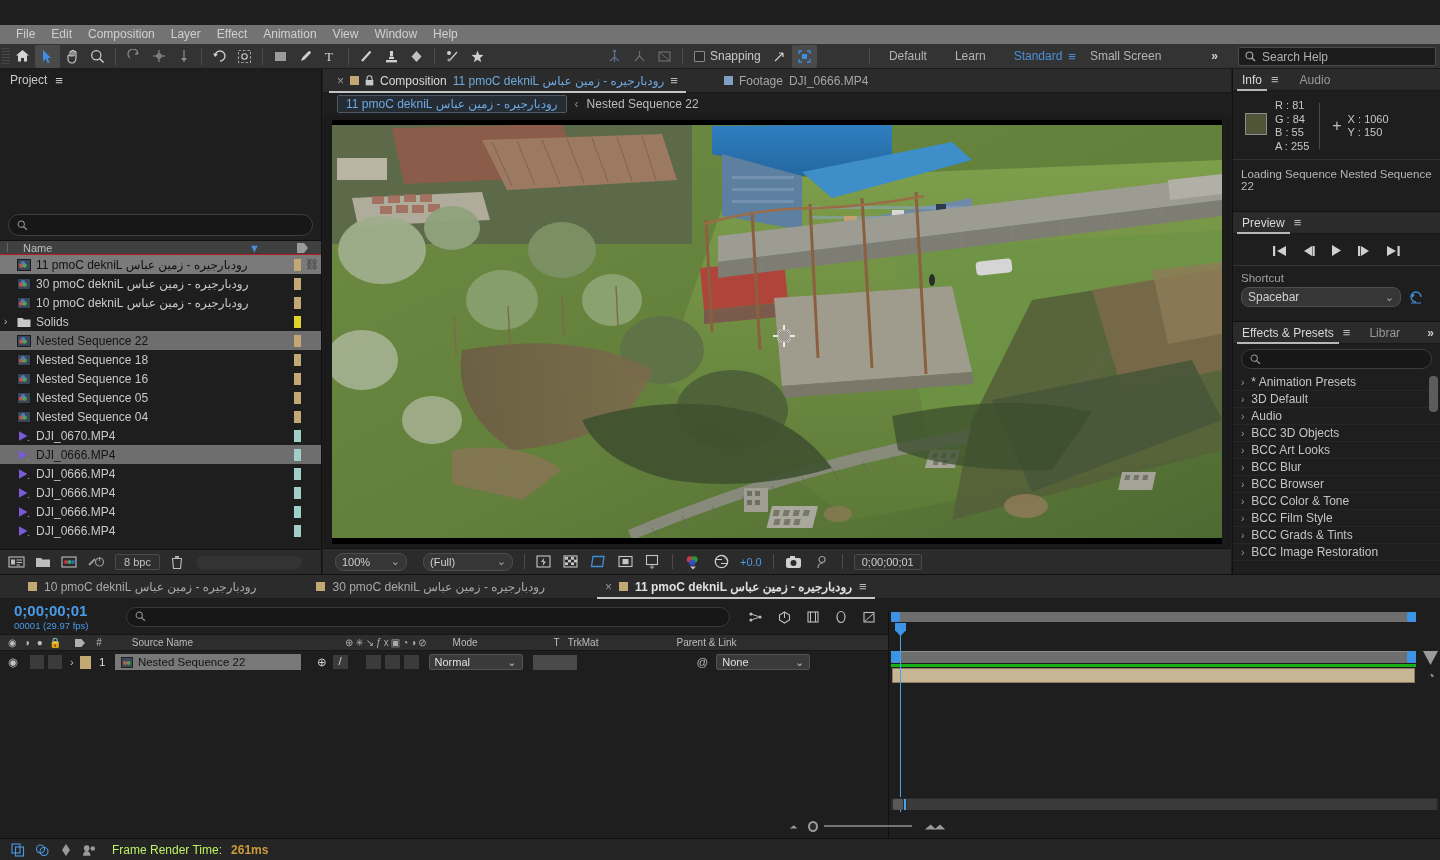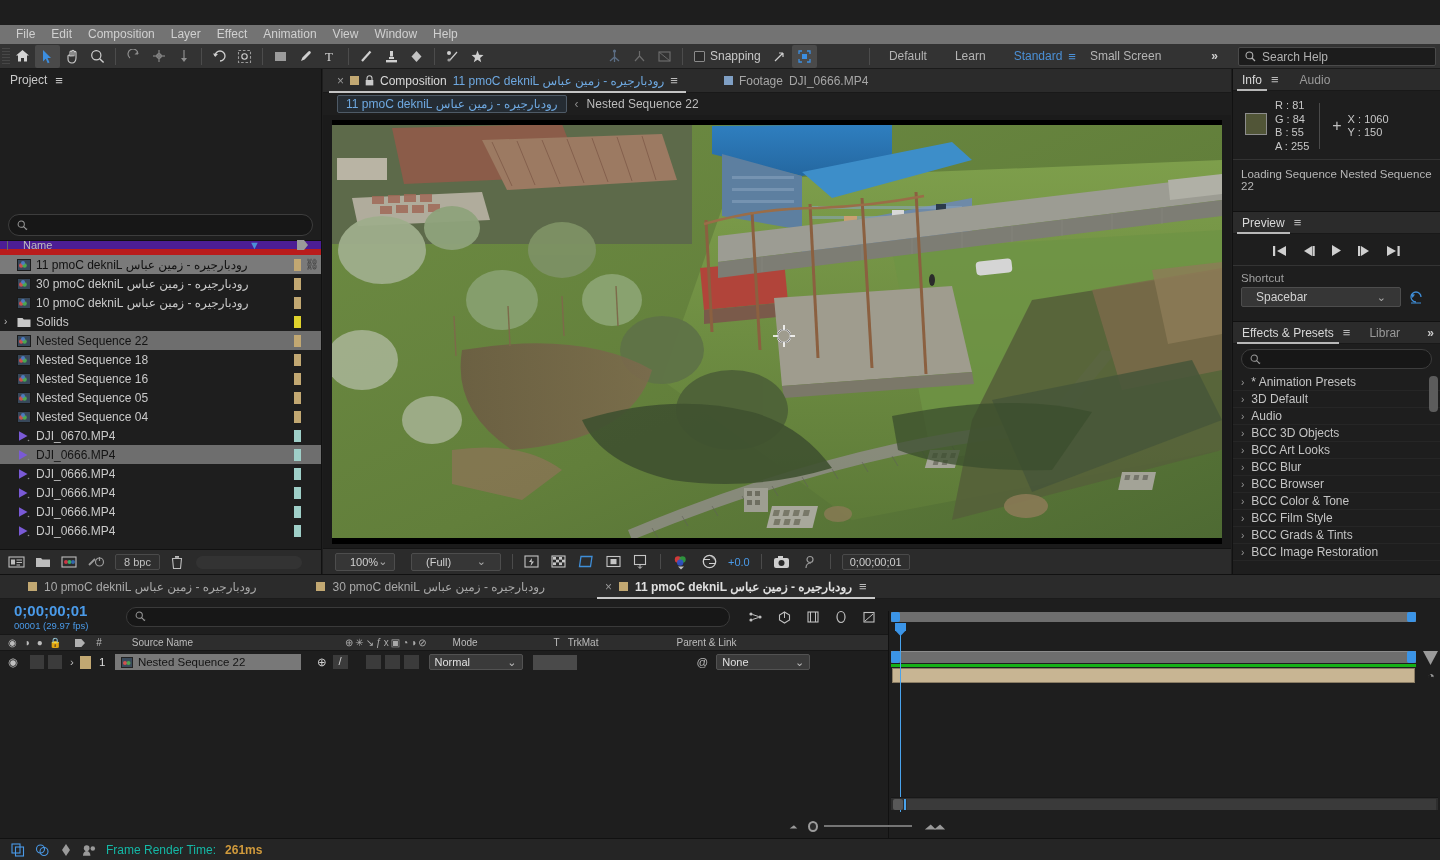--- a/index.html
+++ b/index.html
@@ -60,22 +60,22 @@
 
   
   .project{ position:absolute; left:0; top:69px; width:322px; height:505px;
      background:#1e1e1e; border-right:1px solid #111; display:flex; flex-direction:column; }
   .proj-head{ height:22px; display:flex; align-items:center; gap:8px; padding-left:10px;
      background:#1e1e1e; color:#c9c9c9; }
   .proj-thumbarea{ flex:0 0 118px; background:#1e1e1e; }
   .proj-search{ margin:5px 8px 4px 8px; height:22px; background:#171717;
      border:1px solid #3d3d3d; border-radius:11px; display:flex; align-items:center;
      padding:0 8px; color:#8a8a8a; }
-  .proj-colhead{ height:15px; background:#4c1d95; display:flex; align-items:center;
-     border-top:1px solid #111; border-bottom:6px solid #b91c1c; font-size:11px; color:#bdbdbd; }
+  .proj-colhead{ height:15px; background:#404040; display:flex; align-items:center;
+     border-top:1px solid #111; border-bottom:1px solid #b91c1c; font-size:11px; color:#bdbdbd; }
   .proj-list{ flex:1; overflow:hidden; }
   .prow{ height:19px; display:flex; align-items:center; font-size:12px;
      color:#c9c9c9; padding-left:4px; position:relative; }
   .prow.sel{ background:#7a7a7a; color:#111; }
   .prow.sel2{ background:#6e6e6e; color:#141414; }
   .prow .nm{ overflow:hidden; white-space:nowrap; text-overflow:ellipsis; }
   .swatch{ position:absolute; right:20px; width:7px; height:12px; }
   .comp-ico{ width:14px;height:12px;margin:0 5px 0 3px; flex:0 0 auto;}
   .proj-bottom{ height:25px; background:#2b2b2b; border-top:1px solid #111;
      display:flex; align-items:center; gap:10px; padding-left:8px; }
@@ -95,22 +95,22 @@
   .sq{ width:9px;height:9px;background:#c2a872; }
   .sq.blue{ background:#7f9fc4; }
   .crumb{ height:22px; background:#1e1e1e; display:flex; align-items:center;
      padding-left:14px; gap:8px; }
   .crumb-box{ border:1px solid #4e5a66; background:#252c33; padding:1px 8px;
      color:#6ea8e0; font-size:12px; border-radius:2px;}
   .viewer{ flex:1; background:#1b1b1b; position:relative; overflow:hidden;
      display:flex; align-items:center; justify-content:center; }
   .comp-bottom{ height:26px; background:#2b2b2b; border-top:1px solid #141414;
      display:flex; align-items:center; gap:4px; padding-left:12px; }
-  .sel-box{ height:18px; background:#363636; border:1px solid #4d4d4d; border-radius:2px;
-     display:flex; align-items:center; justify-content:space-between; padding:0 14px;
+  .sel-box{ height:18px; background:#363636; border:1px solid #4d4d4d; border-radius:8px;
+     display:flex; align-items:center; justify-content:space-between; padding:0 6px;
      font-size:11px; color:#d0d0d0; }
   .vsep{ width:1px; height:15px; background:#4b4b4b; margin:0 7px; }
   .tc-box{ font-size:11px; color:#cfcfcf; border:1px solid #4a4a4a; border-radius:2px;
      padding:1px 7px; background:#2f2f2f;}
 
   
   .right{ position:absolute; left:1232px; top:69px; width:208px; height:505px;
      background:#1e1e1e; border-left:1px solid #111; }
   .info{ height:143px; border-bottom:1px solid #111; }
   .infograph{ display:flex; padding:8px 0 0 8px; }
@@ -790,21 +790,21 @@
           <line x1="0" y1="-11" x2="0" y2="-6" stroke="#fff" stroke-width="1.6"></line>
           <line x1="0" y1="6" x2="0" y2="11" stroke="#fff" stroke-width="1.6"></line>
         </g>
 
         <rect x="0" y="0" width="890" height="5" fill="#000"></rect>
         <rect x="0" y="418" width="890" height="6" fill="#000"></rect>
       </svg>
     </div>
 
     <div class="comp-bottom">
-      <div class="sel-box" style="width:60px">
+      <div class="sel-box" style="width:72px">
         <span>100%</span>
         <span style="color:#aaa">⌄</span>
       </div>
       <div class="sel-box" style="width:90px;margin-left:12px">
         <span>(Full)</span>
         <span style="color:#aaa">⌄</span>
       </div>
       <div class="vsep"></div>
       <svg width="15" height="15" viewBox="0 0 15 15">
           <rect x="1" y="2" width="13" height="11" fill="none" stroke="#c5c5c5" stroke-width="1.1"></rect>
@@ -1177,17 +1177,17 @@
           <path d="M7 1l4 6-4 6-4-6z" fill="#9a9a9a"></path>
         </svg>
     </div>
     <div class="st-ico">
       <svg width="16" height="14" viewBox="0 0 16 14">
           <circle cx="5" cy="5" r="3" fill="#9a9a9a"></circle>
           <path d="M1 13c0-3 2-5 4-5s4 2 4 5z" fill="#9a9a9a"></path>
           <circle cx="11.5" cy="5.5" r="2.4" fill="#9a9a9a"></circle>
         </svg>
     </div>
-    <span style="color:#14b8a6;margin-left:0">Frame Render Time:</span>
+    <span style="color:#bef264;margin-left:6px">Frame Render Time:</span>
     <span style="color:#d09a3c;font-weight:bold">261ms</span>
   </div>
 
 </div>
 
 </body></html>

